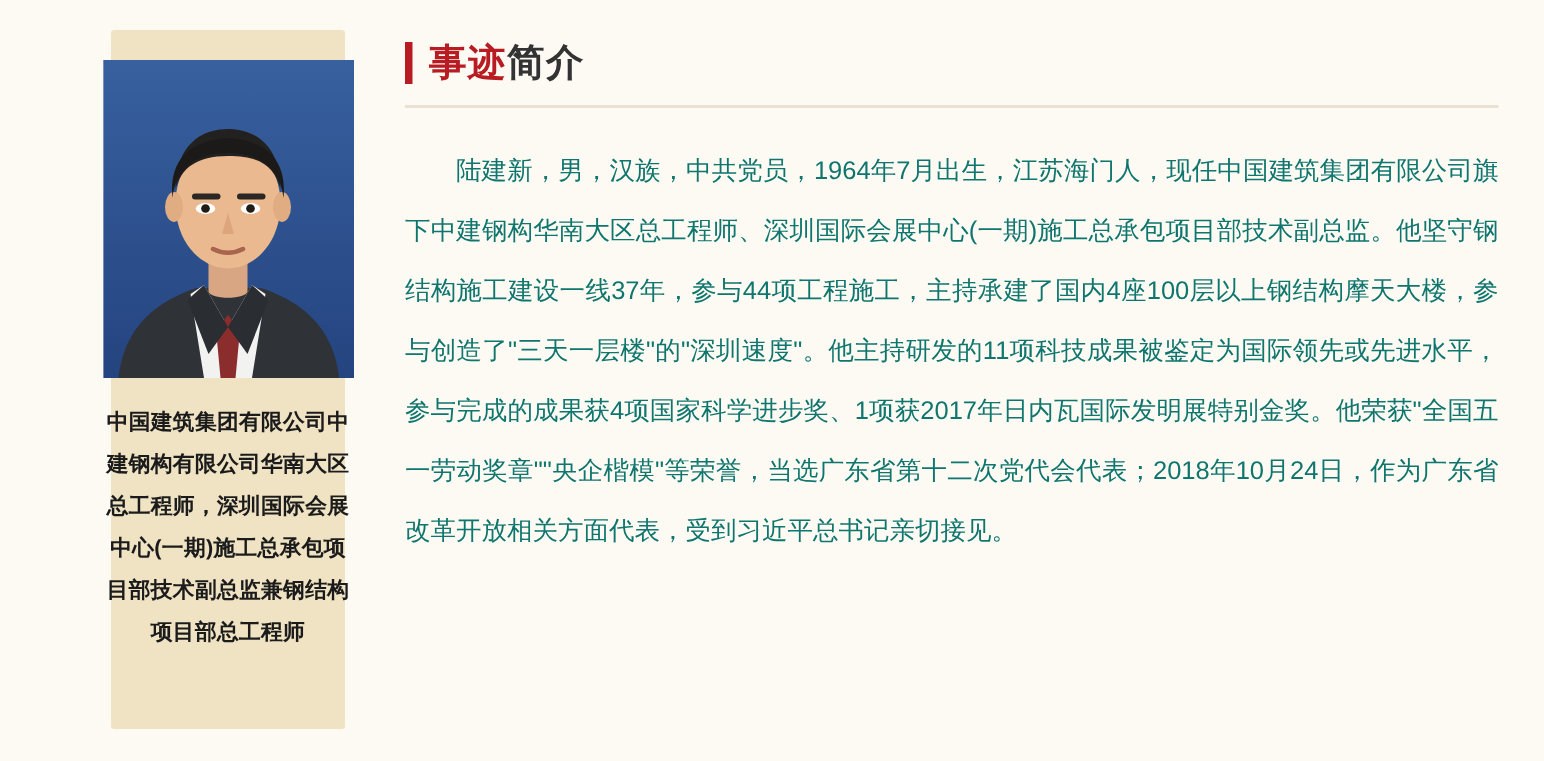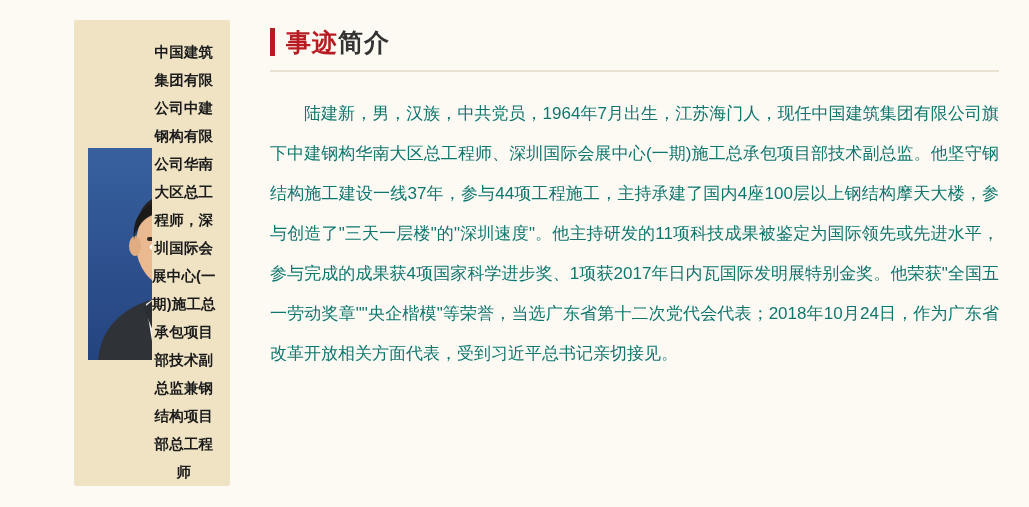--- a/index.html
+++ b/index.html
@@ -23,21 +23,21 @@
   }
   
   .profile-card {
     width: 156px;
     margin: 20px 0 20px 74px;
     background: #efe3c4;
     border-radius: 2px;
     box-sizing: border-box;
     padding: 20px 14px 18px 14px;
     display: flex;
-    flex-direction: row;
+    flex-direction: column;
     align-items: center;
     flex: 0 0 auto;
     height: 466px;
   }
   .portrait-frame {
     width: 167px;
     height: 212px;
     background: #2a4d8f;
     overflow: hidden;
     position: relative;

